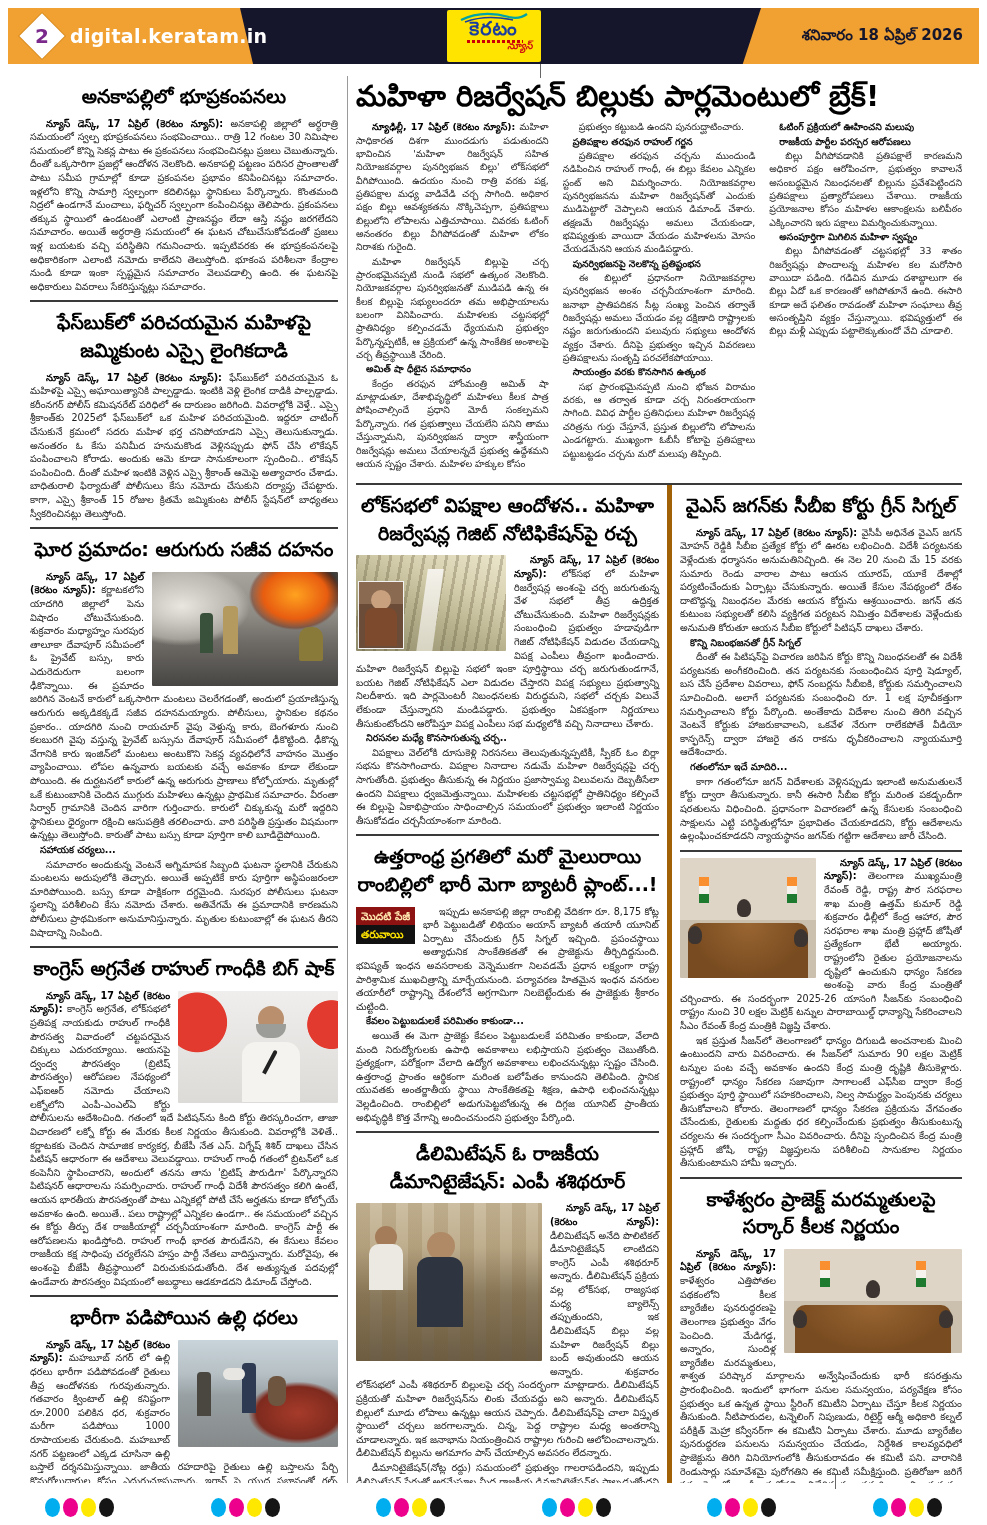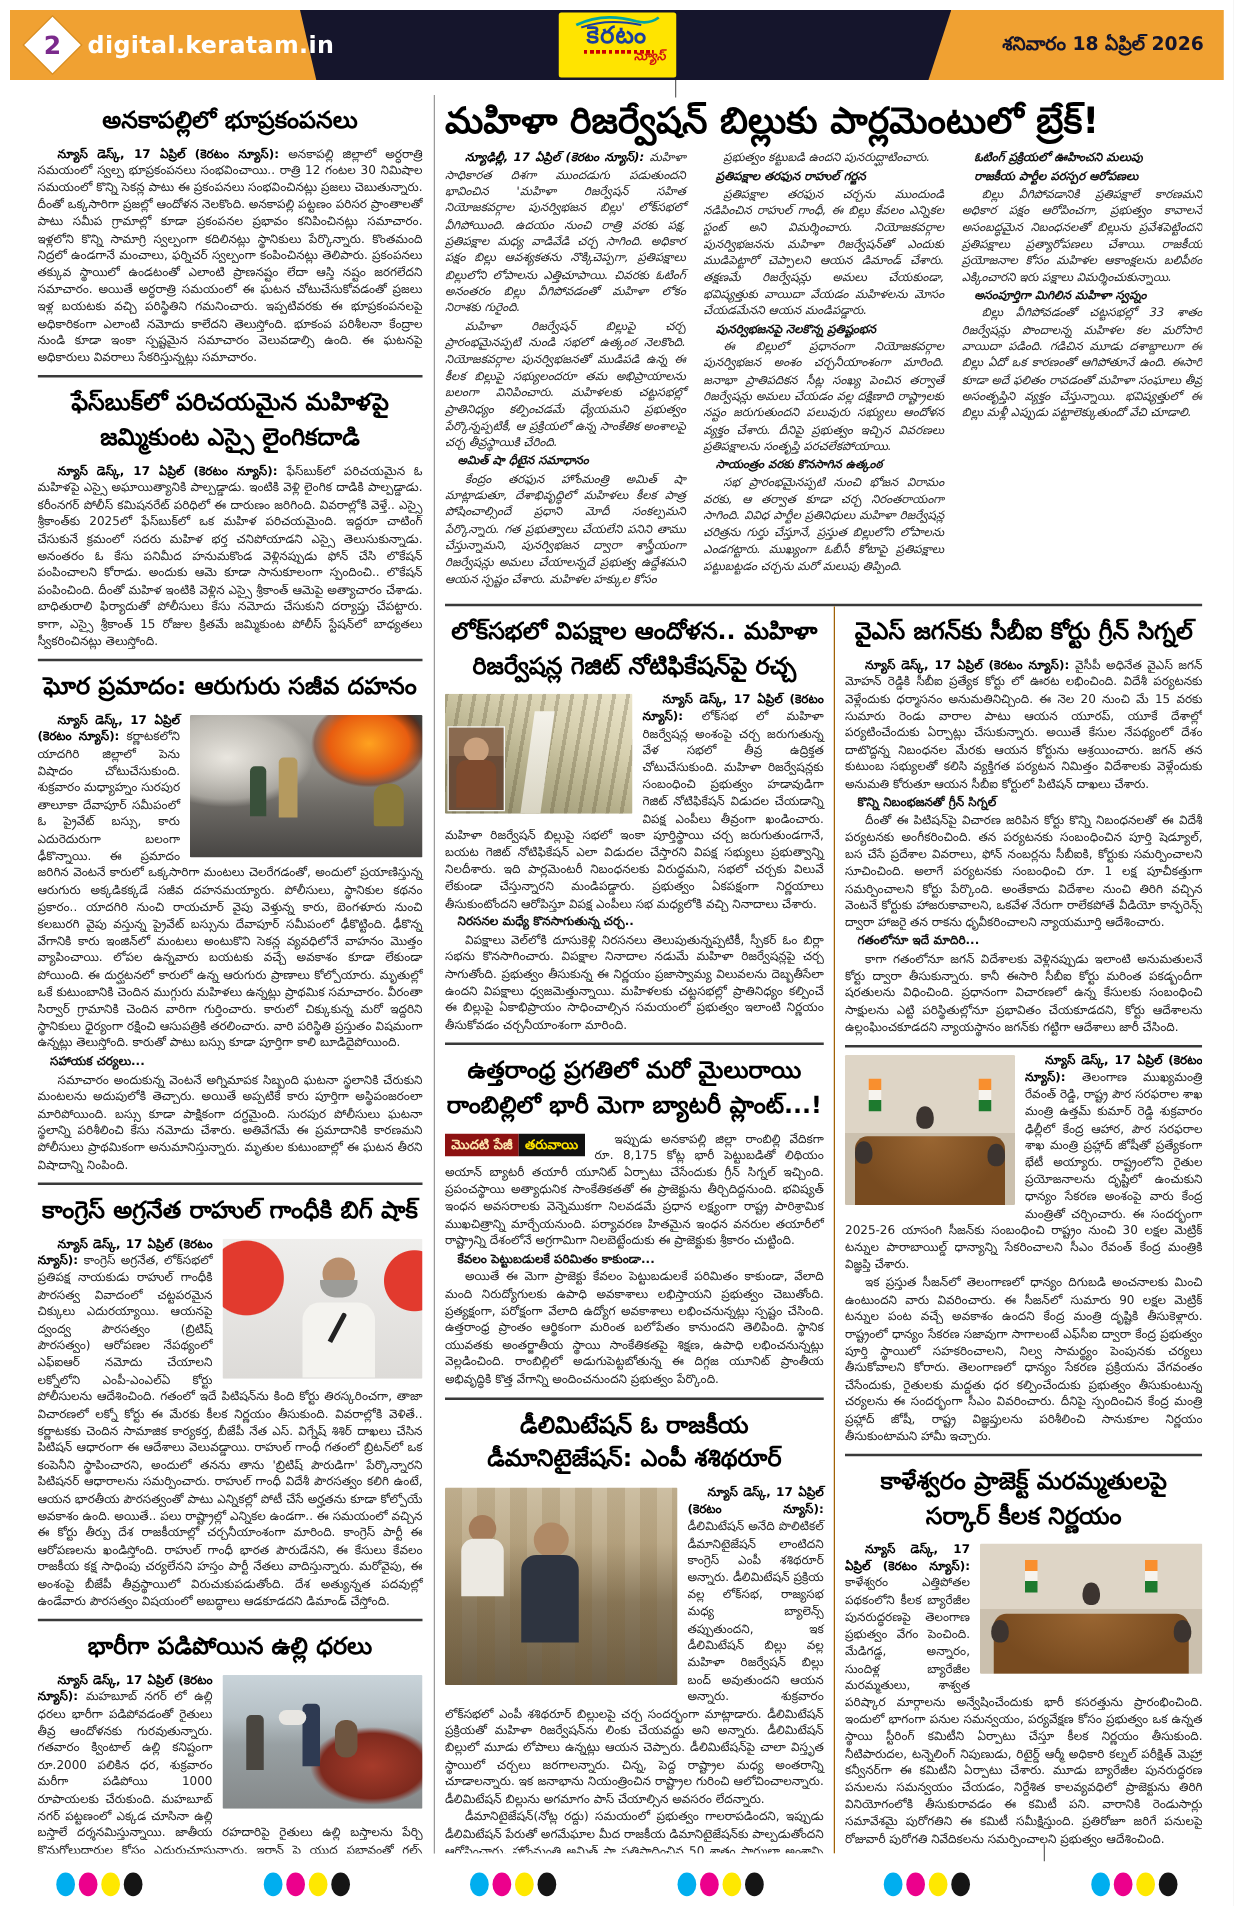--- a/index.html
+++ b/index.html
@@ -20,35 +20,35 @@
   .logo-tagline{width:56px;height:3px;margin:2px 0 0 2px;background:repeating-linear-gradient(90deg,#c00 0 3px,transparent 3px 5px);}
   .logo-sub{font-size:10px;font-weight:800;color:#d01212;line-height:1;align-self:flex-end;margin:-2px 8px 0 0;font-style:italic;}
   .mast-right{position:absolute;right:16px;top:0;height:56px;display:flex;align-items:center;z-index:2;}
   .mast-date{color:#15152c;font-weight:800;font-size:15px;}
   .crop{position:absolute;width:1px;background:#666;}
   
   .content{position:absolute;top:76px;left:30px;right:25px;bottom:42px;display:flex;overflow:hidden;}
   .col-left{width:308px;padding-right:9px;border-right:1px solid #9a9a9a;overflow:hidden;}
   .main-wrap{flex:1;padding-left:8px;display:flex;flex-direction:column;overflow:hidden;}
   .story-cols{display:flex;gap:14px;}
-  .story-col{flex:1;font-style:italic;}
+  .story-col{flex:1;}
   .two-cols{display:flex;border-top:2px solid #3a3a3a;margin-top:6px;flex:1;overflow:hidden;}
-  .col-mid{width:303px;padding-right:8px;border-right:1px solid #a16207;overflow:hidden;}
+  .col-mid{width:303px;padding-right:8px;border-right:5px solid #a16207;overflow:hidden;}
   .col-right{flex:1;padding-left:8px;overflow:hidden;}
   
   .article{padding:4px 0 6px;}
   .article + .article{border-top:2px solid #3a3a3a;}
   h1.headline{margin:2px 0 6px;font-size:29px;line-height:1.25;font-weight:800;color:#000;}
   h2.headline{margin:3px 0 6px;text-align:center;font-size:19px;line-height:1.45;font-weight:800;color:#000;}
   h2.small{font-size:18px;}
   .body p{margin:0 0 1px;font-size:9.6px;line-height:1.42;text-align:justify;text-indent:16px;color:#222;}
   .story-cols p{font-size:9.4px;}
   .body p.subhead{font-weight:bold;text-indent:10px;color:#111;}
   .dateline{font-weight:bold;color:#000;}
-  .contd-label{display:inline-flex;float:left;margin:2px 8px 2px 0;font-size:10.5px;font-weight:bold;line-height:1;}
+  .contd-label{display:inline-flex;float:left;margin:2px 8px 2px 0;font-size:10.5px;font-weight:bold;line-height:1;flex-direction:column;}
   .contd-label .l1{background:#8d1212;color:#ffe9b0;padding:4px 5px;}
   .contd-label .l2{background:#111;color:#ffe400;padding:4px 5px;}
   
   .photo{float:right;margin:2px 0 4px 8px;position:relative;overflow:hidden;background:#ccc;border-radius:1px;}
   .photo.fl{float:left;margin:2px 8px 4px 0;}
   .ph-sil{position:absolute;border-radius:4px 4px 0 0;}
   #ph-bus{width:186px;height:114px;background:
     radial-gradient(ellipse 58px 44px at 77% 20%,#ffa21f,#e85d10 55%,rgba(120,40,10,.45) 75%,transparent 80%),
     radial-gradient(ellipse 70px 40px at 90% 6%,rgba(25,23,22,.95),rgba(60,55,50,.55) 60%,transparent 78%),
     radial-gradient(ellipse 95px 55px at 16% 30%,rgba(238,235,228,.95),rgba(205,202,194,.55) 60%,transparent 72%),

